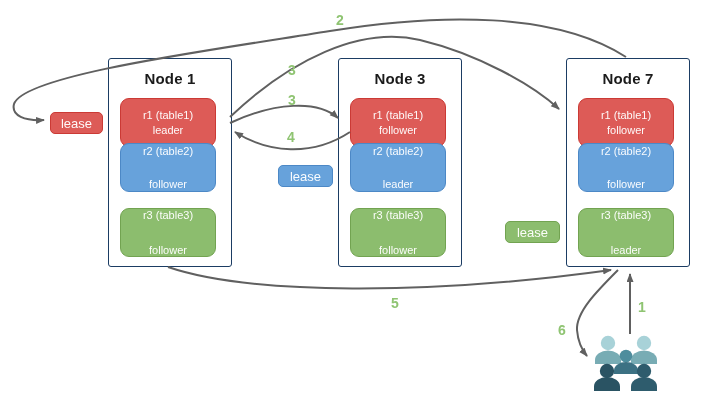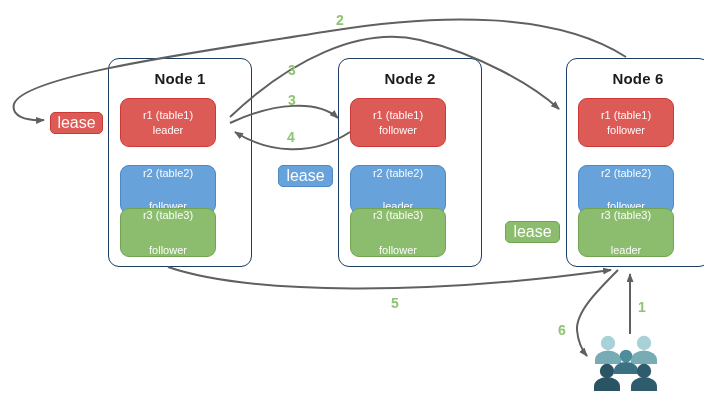--- a/index.html
+++ b/index.html
@@ -24,25 +24,25 @@
   .arrow {
     stroke: var(--arrow, #606060);
     stroke-width: 2;
     fill: none;
   }
   .ah { fill: var(--arrow, #606060); }
 
   .node {
     position: absolute;
     top: 58px;
-    width: 144px;
+    width: 124px;
     height: 209px;
     background: var(--node-fill, #ffffff);
     border: 1.6px solid var(--node-border, #1B3C63);
-    border-radius: 11px;
+    border-radius: 3px;
     box-sizing: border-box;
     z-index: 2;
   }
   .node-1 { left: 108px; }
   .node-2 { left: 338px; }
   .node-3 { left: 566px; }
   .node-title {
     margin-top: 11px;
     text-align: center;
     font-size: 15px;
@@ -61,34 +61,34 @@
     display: flex;
     flex-direction: column;
     align-items: center;
     justify-content: center;
     line-height: 1.3;
     font-size: 11px;
     color: rgba(255,255,255,0.96);
     text-align: center;
   }
   .replica-1 { top: 39px; }
-  .replica-2 { top: 106px; gap: 19px; }
+  .replica-2 { top: 84px; gap: 19px; }
   .replica-3 { top: 149px; gap: 20px; }
   .c-red   { background: var(--red-fill, #DD5B57);  border-color: var(--red-border, #CB3A35); }
   .c-blue  { background: var(--blue-fill, #67A2DB); border-color: var(--blue-border, #4C88C6); }
   .c-green { background: var(--green-fill, #8CBD6E);border-color: var(--green-border, #72A351); }
 
   .lease {
     position: absolute;
     height: 22px;
     border-radius: 5px;
     display: flex;
     align-items: center;
     justify-content: center;
-    font-size: 16px;
+    font-size: 13px;
     color: rgba(255,255,255,0.96);
     box-sizing: border-box;
     z-index: 2;
   }
   .lease-red   { left: 50px;  top: 112px; width: 53px; background: var(--red-fill, #DD5B57);   border: 1.4px solid var(--red-border, #CB3A35); }
   .lease-blue  { left: 278px; top: 165px; width: 55px; background: var(--blue-fill, #67A2DB);  border: 1px solid var(--blue-border, #4C88C6); }
   .lease-green { left: 505px; top: 221px; width: 55px; background: var(--green-fill, #8CBD6E); border: 1px solid var(--green-border, #72A351); }
 
   .step {
     position: absolute;
@@ -164,37 +164,37 @@
       <span>r2 (table2)</span>
       <span>follower</span>
     </div>
     <div class="replica replica-3 c-green">
       <span>r3 (table3)</span>
       <span>follower</span>
     </div>
   </div>
 
   <div class="node node-2">
-    <div class="node-title">Node 2</div>
+    <div class="node-title">Node 3</div>
     <div class="replica replica-1 c-red">
       <span>r1 (table1)</span>
       <span>follower</span>
     </div>
     <div class="replica replica-2 c-blue">
       <span>r2 (table2)</span>
       <span>leader</span>
     </div>
     <div class="replica replica-3 c-green">
       <span>r3 (table3)</span>
       <span>follower</span>
     </div>
   </div>
 
   <div class="node node-3">
-    <div class="node-title">Node 6</div>
+    <div class="node-title">Node 7</div>
     <div class="replica replica-1 c-red">
       <span>r1 (table1)</span>
       <span>follower</span>
     </div>
     <div class="replica replica-2 c-blue">
       <span>r2 (table2)</span>
       <span>follower</span>
     </div>
     <div class="replica replica-3 c-green">
       <span>r3 (table3)</span>

